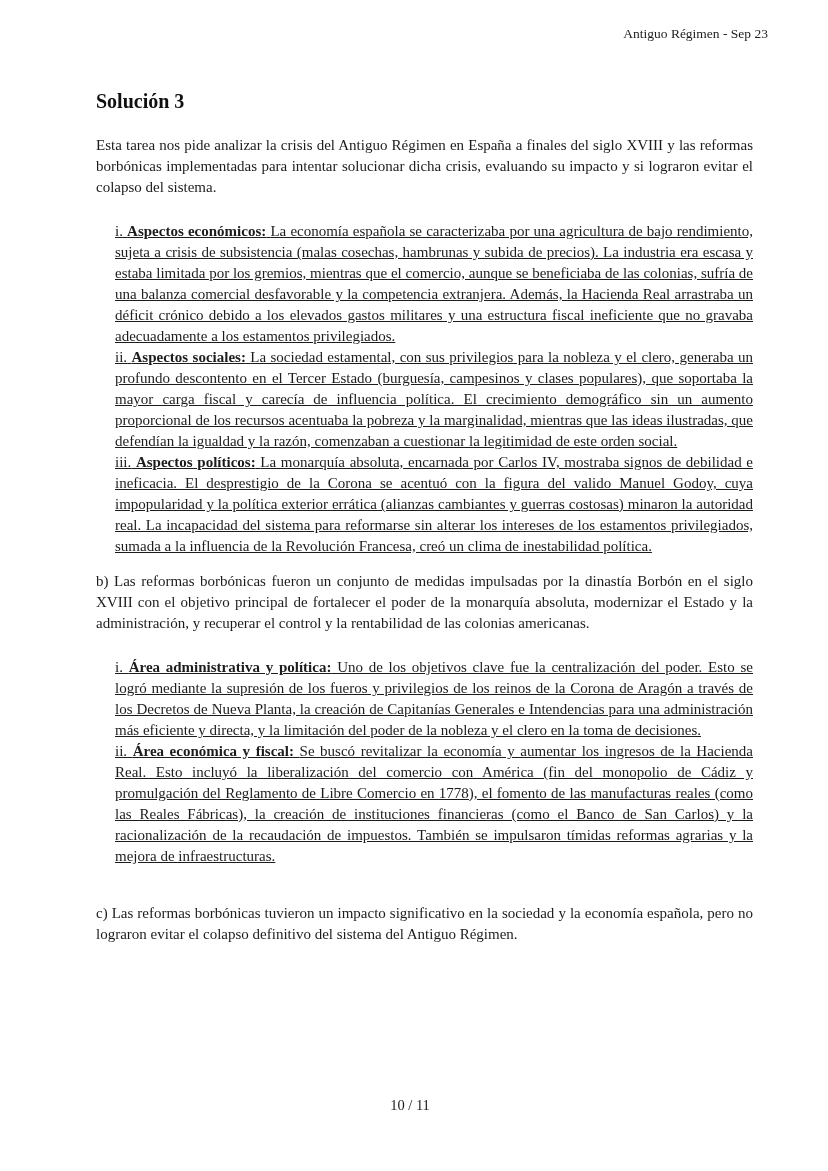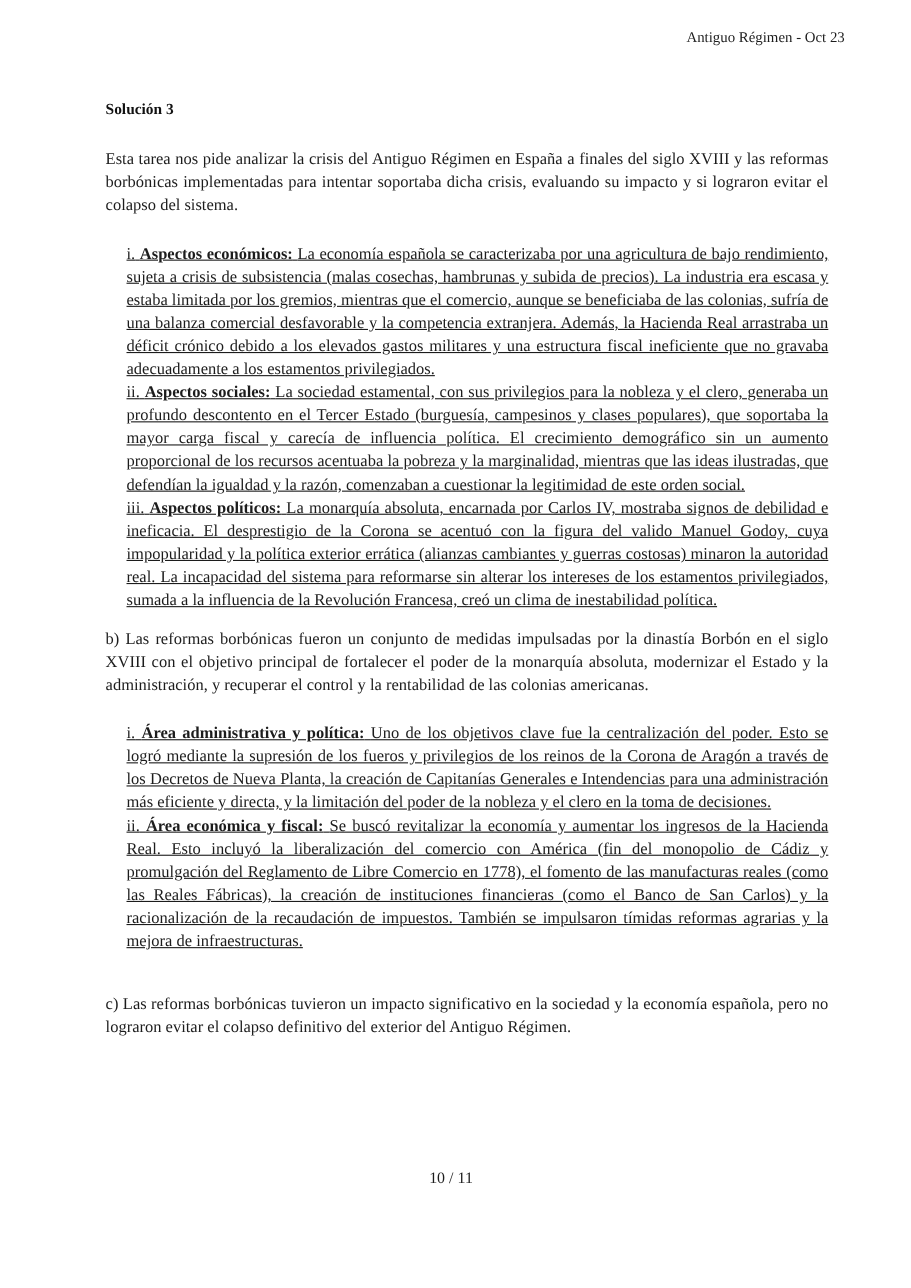--- a/index.html
+++ b/index.html
@@ -25,21 +25,21 @@
     white-space: nowrap;
   }
   .content {
     position: absolute;
     left: 96px;
     top: 0;
     width: 657px;
   }
   .title {
     margin: 89px 0 0 0;
-    font-size: 14px;
+    font-size: 20px;
     font-weight: bold;
     line-height: 24px;
     color: #111111;
   }
   .para {
     margin: 0;
     font-size: 15px;
     line-height: 21px;
     text-align: justify;
   }
@@ -54,54 +54,54 @@
   }
   .list-item {
     margin: 0;
     font-size: 15px;
     line-height: 21px;
     text-align: justify;
   }
   .item-label { font-weight: bold; }
   .footer {
     position: absolute;
-    top: 1063px;
+    top: 1097px;
     left: 0;
     width: 820px;
     text-align: center;
     font-size: 14.5px;
     color: #1c1c1c;
   }
 </style>
 </head>
 <body>
 
 <div class="page">
 
-  <div class="doc-header">Antiguo Régimen - Oct 23</div>
+  <div class="doc-header">Antiguo Régimen - Sep 23</div>
 
   <div class="content">
 
     <h1 class="title">Solución 3</h1>
 
-    <p class="para intro">Esta tarea nos pide analizar la crisis del Antiguo Régimen en España a finales del siglo XVIII y las reformas borbónicas implementadas para intentar soportaba dicha crisis, evaluando su impacto y si lograron evitar el colapso del sistema.</p>
+    <p class="para intro">Esta tarea nos pide analizar la crisis del Antiguo Régimen en España a finales del siglo XVIII y las reformas borbónicas implementadas para intentar solucionar dicha crisis, evaluando su impacto y si lograron evitar el colapso del sistema.</p>
 
 
     <div class="list">
       <p class="list-item"><span class="item-marker">i.</span> <span class="item-label">Aspectos económicos:</span> <span class="item-text">La economía española se caracterizaba por una agricultura de bajo rendimiento, sujeta a crisis de subsistencia (malas cosechas, hambrunas y subida de precios). La industria era escasa y estaba limitada por los gremios, mientras que el comercio, aunque se beneficiaba de las colonias, sufría de una balanza comercial desfavorable y la competencia extranjera. Además, la Hacienda Real arrastraba un déficit crónico debido a los elevados gastos militares y una estructura fiscal ineficiente que no gravaba adecuadamente a los estamentos privilegiados.</span></p>
       <p class="list-item"><span class="item-marker">ii.</span> <span class="item-label">Aspectos sociales:</span> <span class="item-text">La sociedad estamental, con sus privilegios para la nobleza y el clero, generaba un profundo descontento en el Tercer Estado (burguesía, campesinos y clases populares), que soportaba la mayor carga fiscal y carecía de influencia política. El crecimiento demográfico sin un aumento proporcional de los recursos acentuaba la pobreza y la marginalidad, mientras que las ideas ilustradas, que defendían la igualdad y la razón, comenzaban a cuestionar la legitimidad de este orden social.</span></p>
       <p class="list-item"><span class="item-marker">iii.</span> <span class="item-label">Aspectos políticos:</span> <span class="item-text">La monarquía absoluta, encarnada por Carlos IV, mostraba signos de debilidad e ineficacia. El desprestigio de la Corona se acentuó con la figura del valido Manuel Godoy, cuya impopularidad y la política exterior errática (alianzas cambiantes y guerras costosas) minaron la autoridad real. La incapacidad del sistema para reformarse sin alterar los intereses de los estamentos privilegiados, sumada a la influencia de la Revolución Francesa, creó un clima de inestabilidad política.</span></p>
     </div>
 
     <p class="para sect-b">b) Las reformas borbónicas fueron un conjunto de medidas impulsadas por la dinastía Borbón en el siglo XVIII con el objetivo principal de fortalecer el poder de la monarquía absoluta, modernizar el Estado y la administración, y recuperar el control y la rentabilidad de las colonias americanas.</p>
 
     <div class="list">
       <p class="list-item"><span class="item-marker">i.</span> <span class="item-label">Área administrativa y política:</span> <span class="item-text">Uno de los objetivos clave fue la centralización del poder. Esto se logró mediante la supresión de los fueros y privilegios de los reinos de la Corona de Aragón a través de los Decretos de Nueva Planta, la creación de Capitanías Generales e Intendencias para una administración más eficiente y directa, y la limitación del poder de la nobleza y el clero en la toma de decisiones.</span></p>
       <p class="list-item"><span class="item-marker">ii.</span> <span class="item-label">Área económica y fiscal:</span> <span class="item-text">Se buscó revitalizar la economía y aumentar los ingresos de la Hacienda Real. Esto incluyó la liberalización del comercio con América (fin del monopolio de Cádiz y promulgación del Reglamento de Libre Comercio en 1778), el fomento de las manufacturas reales (como las Reales Fábricas), la creación de instituciones financieras (como el Banco de San Carlos) y la racionalización de la recaudación de impuestos. También se impulsaron tímidas reformas agrarias y la mejora de infraestructuras.</span></p>
     </div>
 
-    <p class="para sect-c">c) Las reformas borbónicas tuvieron un impacto significativo en la sociedad y la economía española, pero no lograron evitar el colapso definitivo del exterior del Antiguo Régimen.</p>
+    <p class="para sect-c">c) Las reformas borbónicas tuvieron un impacto significativo en la sociedad y la economía española, pero no lograron evitar el colapso definitivo del sistema del Antiguo Régimen.</p>
 
   </div>
 
   <div class="footer">10 / 11</div>
 
 </div>
 
 </body></html>

